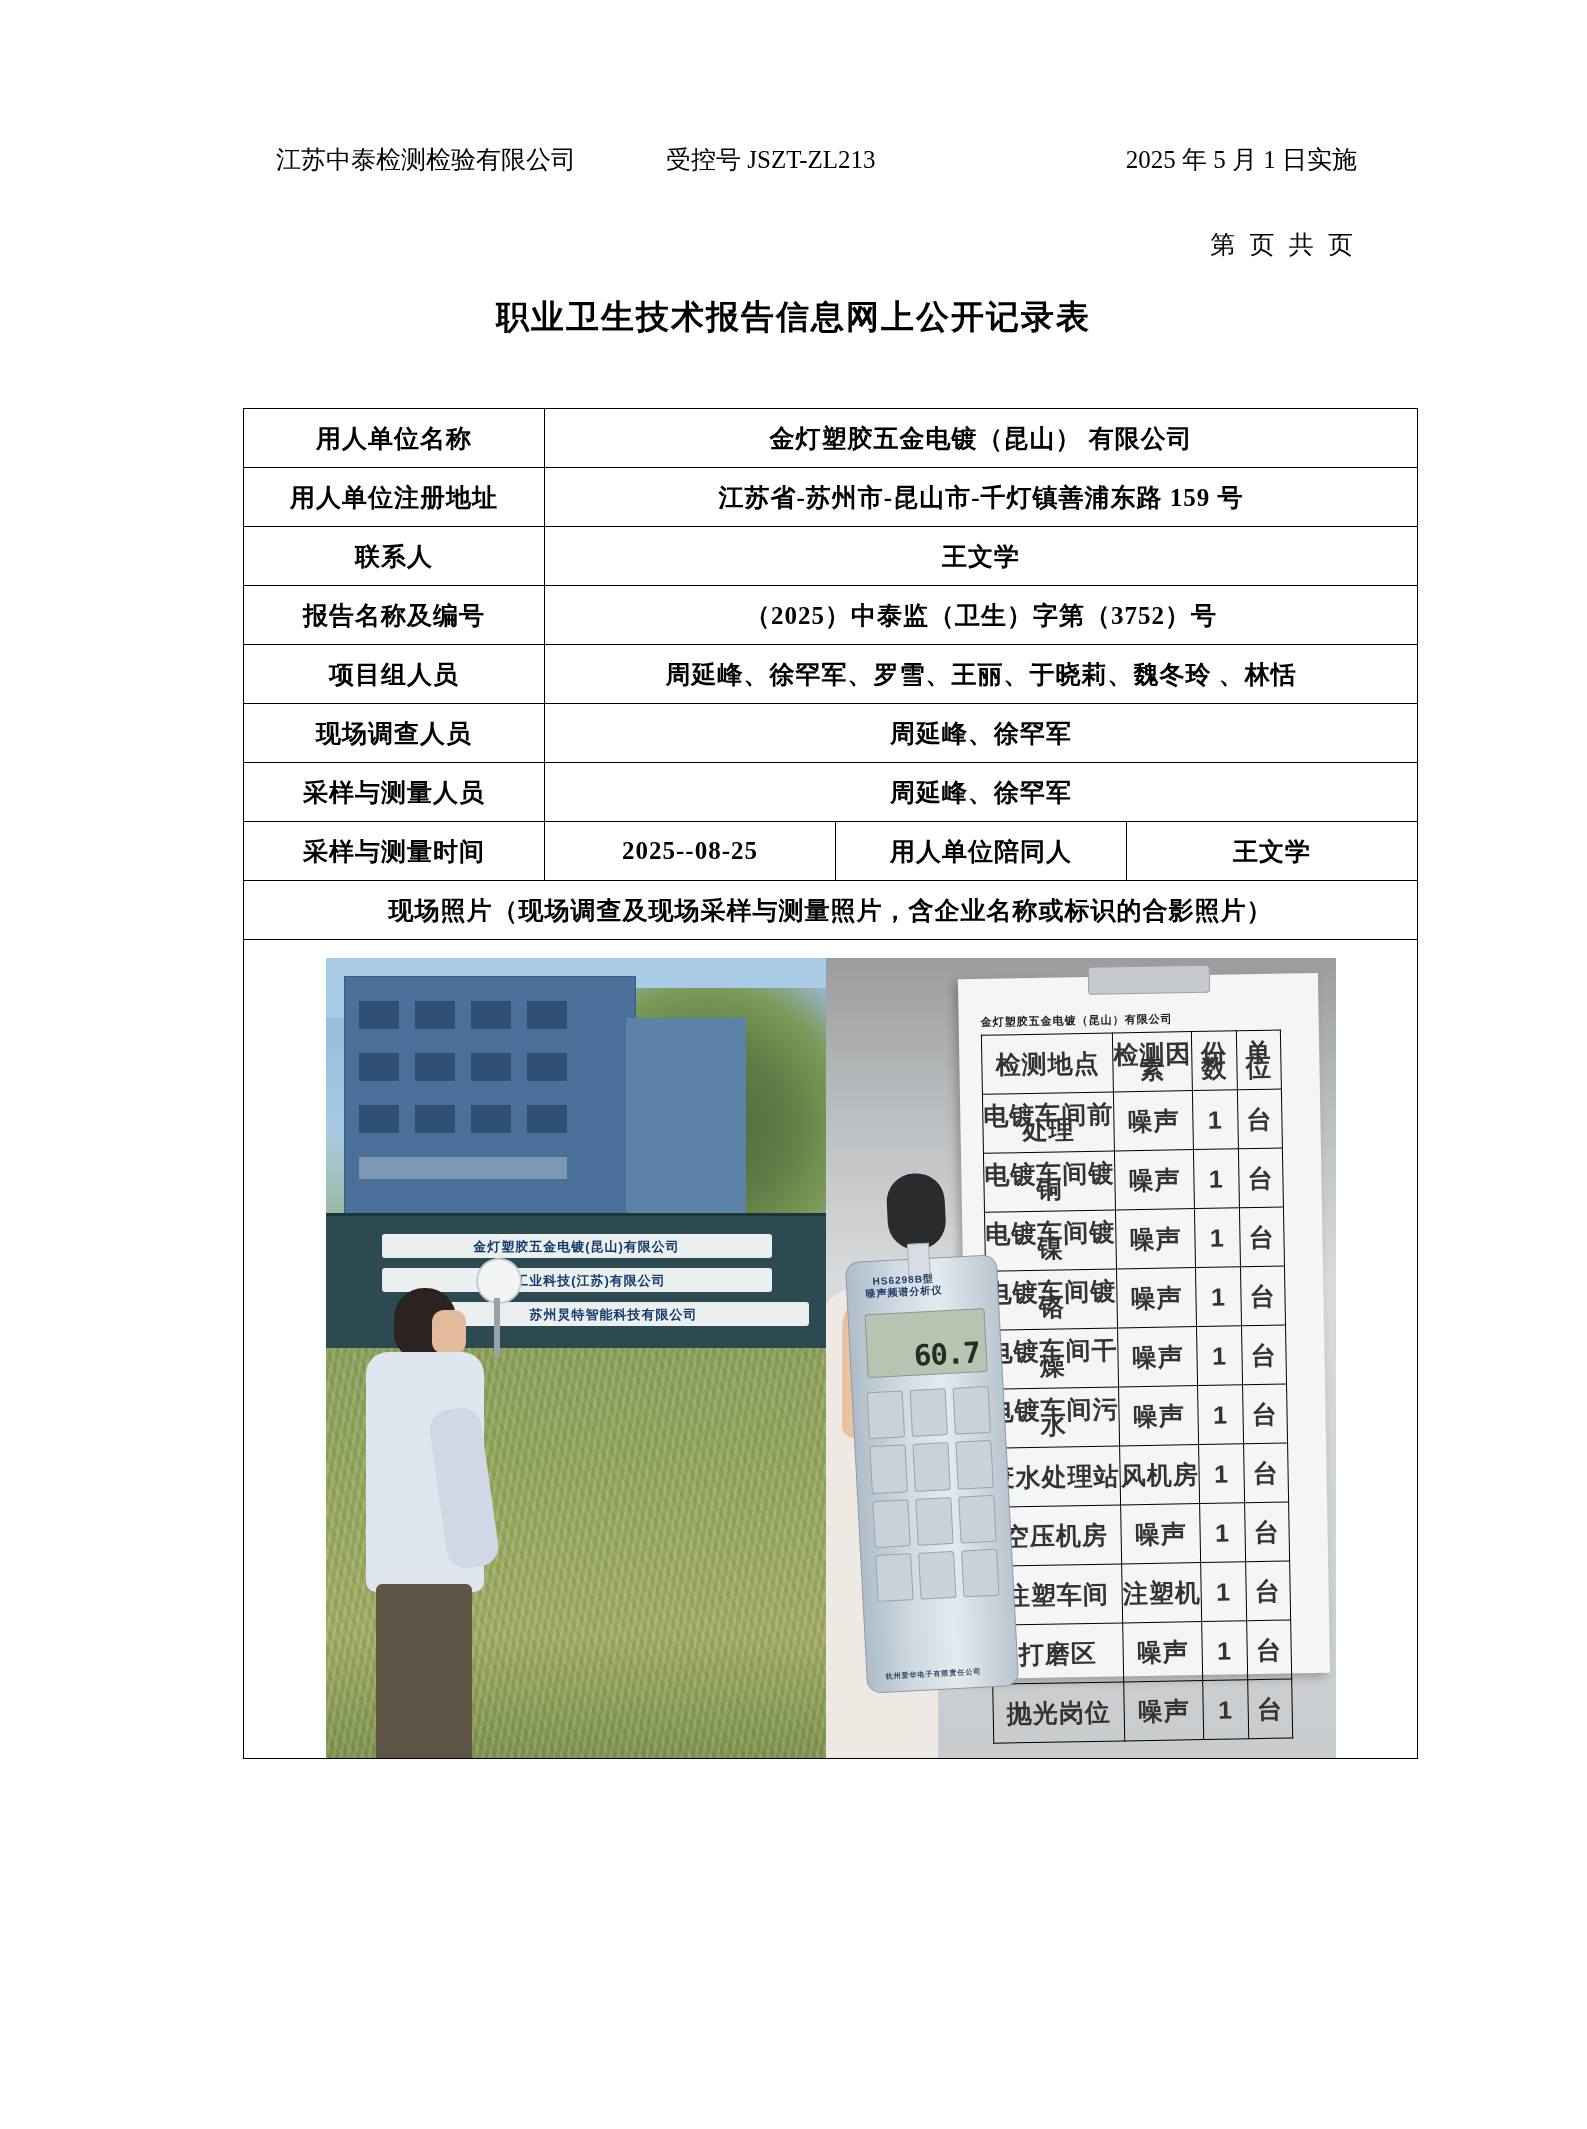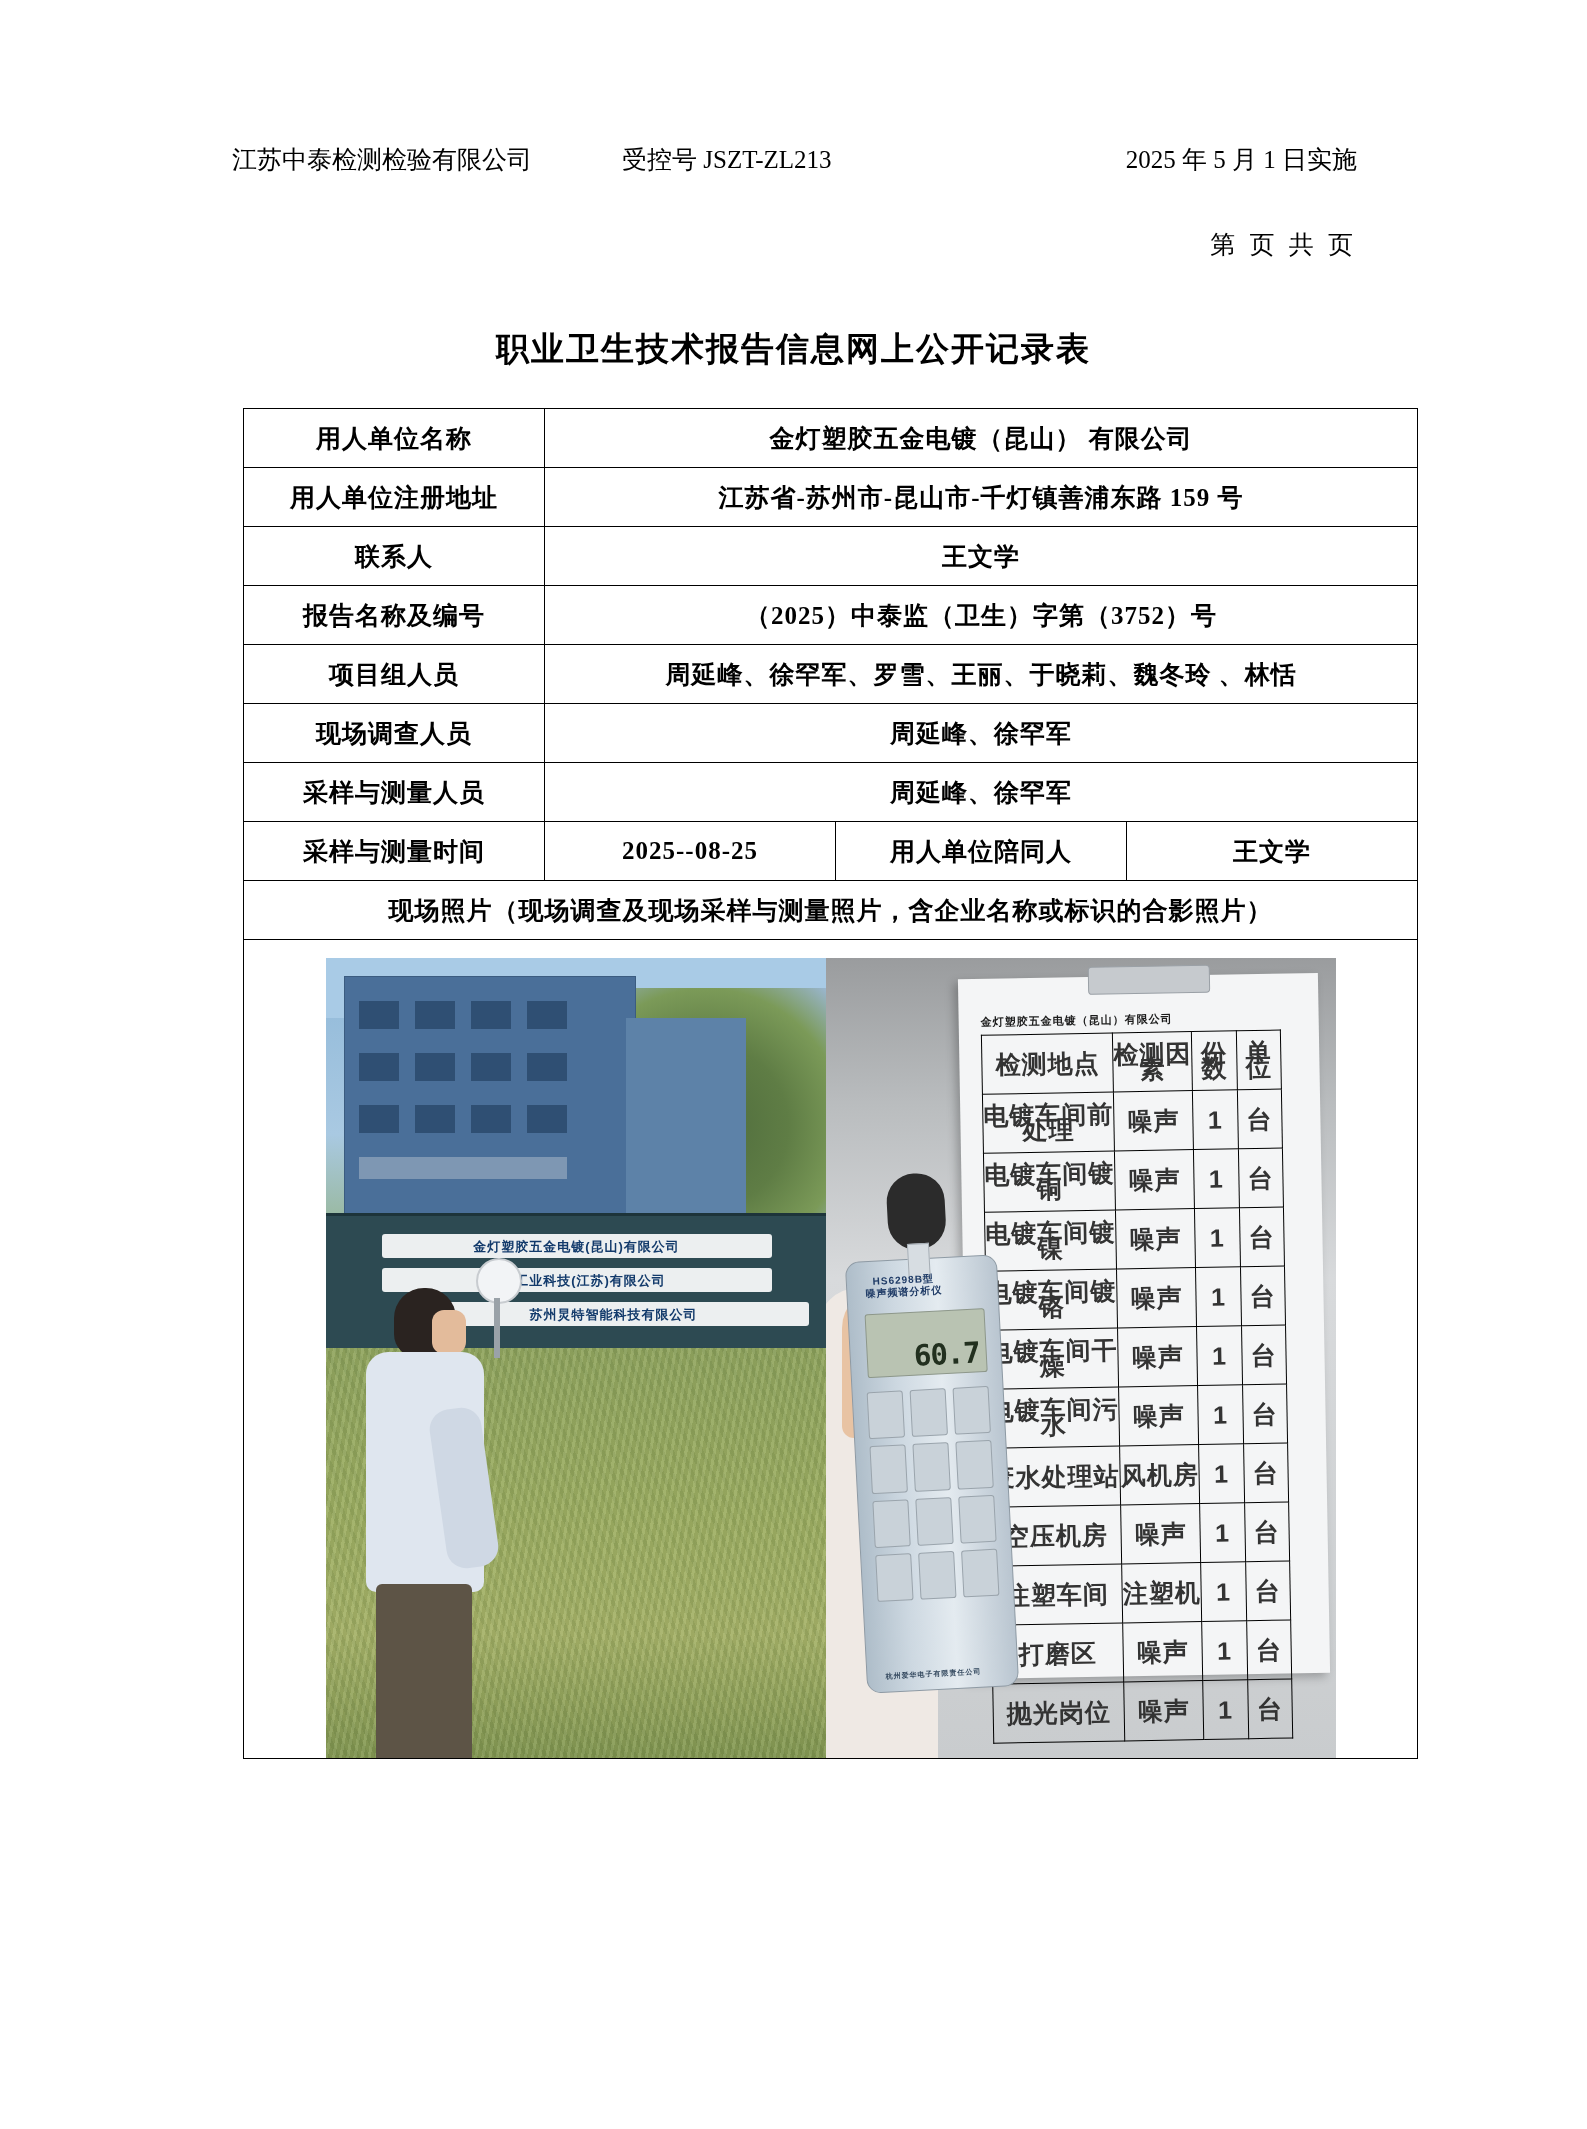--- a/index.html
+++ b/index.html
@@ -30,20 +30,21 @@
     font-size: 25px;
     line-height: 40px;
   }
   .header-row {
     display: flex;
     align-items: baseline;
     white-space: nowrap;
   }
   .hdr-company {
     width: 390px;
+    margin-left: 44px;
   }
   .hdr-control {
     width: 350px;
   }
   .hdr-date {
     flex: 1;
     text-align: right;
   }
   .page-of {
     position: absolute;
@@ -55,21 +56,20 @@
   }
   .doc-title {
     position: absolute;
     left: 0;
     top: 295px;
     width: 1587px;
     text-align: center;
     font-size: 33px;
     font-weight: bold;
     letter-spacing: 2px;
-    margin-top: 32px;
   }
   
   .tbl-wrap {
     position: absolute;
     left: 243px;
     top: 408px;
     width: 1175px;
     font-weight: bold;
   }
   table.main {

